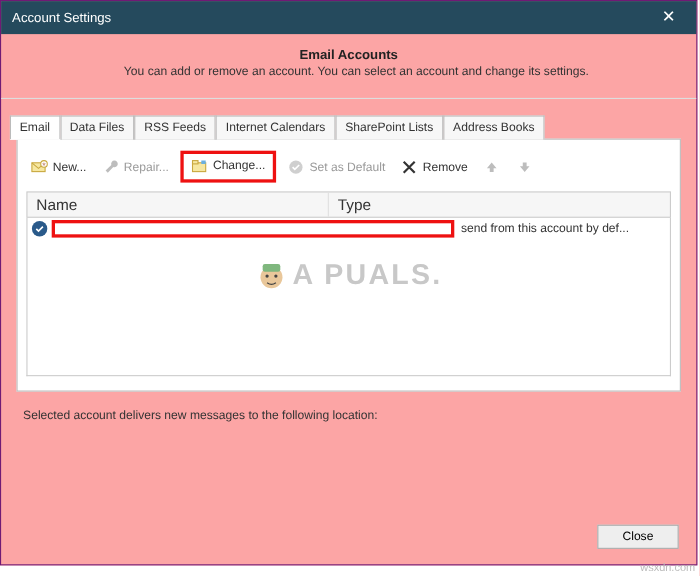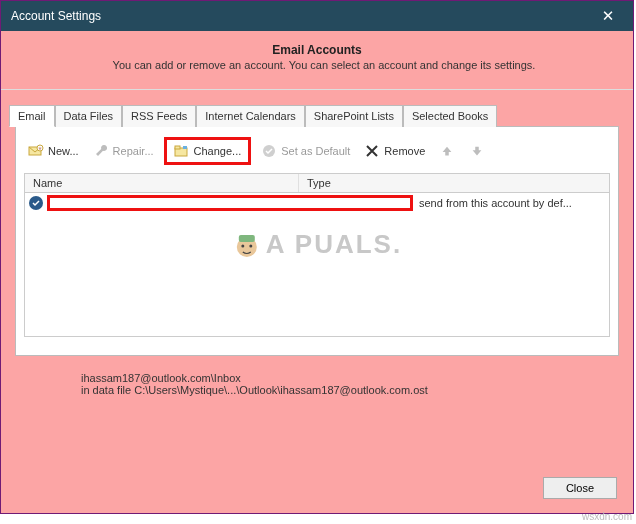--- a/index.html
+++ b/index.html
@@ -15,21 +15,21 @@
   .header-sub { font-size: 11px; color: #333; padding-left: 14px; margin-top: 2px; }
   .tabstrip { display: flex; margin: 14px 0 0 8px; font-size: 11px; color: #333; }
   .tab { border: 1px solid #bbb; border-bottom: none; padding: 4px 8px; margin-right: 0px; background: #f7f7f7; position: relative; top: 1px; cursor: default; }
   .tab.active { background: #fff; border-bottom: 1px solid #fff; z-index: 5; }
   .tab-body { border: 1px solid #bbb; margin: 0 14px 0 14px; padding: 8px; background: #fff; min-height: 230px; }
   .toolbar { display: flex; gap: 6px; font-size: 11px; color: #333; padding: 2px 0 8px 0; }
   .tbtn { display: inline-flex; align-items: center; gap: 4px; padding: 2px 4px; cursor: default; }
   .tbtn.disabled { color: #9a9a9a; }
   .ico { width: 16px; height: 16px; display: inline-flex; align-items: center; justify-content: center; font-size: 13px; }
   .highlight-box { border: 3px solid #e11; padding: 1px 3px; }
-  .list-head { display: flex; background: #f6f6f6; border: 1px solid #ccc; font-size: 11px; color: #333; }
+  .list-head { display: flex; background: #f6f6f6; border: 1px solid #ccc; font-size: 14px; color: #333; }
   .col-name { flex: 0 0 274px; padding: 3px 8px; border-right: 1px solid #e0e0e0; }
   .col-type { flex: 1; padding: 3px 8px; }
   .list-body { border: 1px solid #ccc; border-top: none; height: 144px; overflow: hidden; position: relative; }
   .row { display: flex; align-items: center; font-size: 11px; color: #333; padding: 2px 4px; }
   .row-icon { width: 14px; height: 14px; border-radius: 50%; background: #2a5a8a; color: #fff; font-size: 10px; display: inline-flex; align-items: center; justify-content: center; margin-right: 4px; }
   .red-strip { border: 3px solid #e11; background: #fff; height: 16px; flex: 0 0 366px; margin-right: 6px; }
   .typetext { white-space: nowrap; overflow: hidden; text-overflow: ellipsis; }
   .watermark { position: absolute; top: 36px; left: 50%; transform: translateX(-50%); display:flex; align-items:center; gap:4px; font-size: 26px; font-weight: bold; color: #c8c8c8; letter-spacing: 2px; pointer-events: none; }
   .watermark .face { width: 30px; height: 30px; display:inline-block; }
   .info-block { font-size: 11px; color: #333; margin: 16px 14px 0 20px; }
@@ -51,21 +51,21 @@
     <div class="header-title">Email Accounts</div>
     <div class="header-sub">You can add or remove an account. You can select an account and change its settings.</div>
   </div>
 
   <div class="tabstrip">
     <div class="tab active">Email</div>
     <div class="tab">Data Files</div>
     <div class="tab">RSS Feeds</div>
     <div class="tab">Internet Calendars</div>
     <div class="tab">SharePoint Lists</div>
-    <div class="tab">Selected Books</div>
+    <div class="tab">Address Books</div>
   </div>
 
   <div class="tab-body">
     <div class="toolbar">
       <span class="tbtn">
         <span class="ico">
           <svg viewBox="0 0 16 16" width="16" height="16">
               <rect x="1" y="4" width="12" height="8" fill="#f6e7a1" stroke="#c9a83f"></rect>
               <path d="M1 4 L7 9 L13 4" fill="none" stroke="#c9a83f"></path>
               <circle cx="12" cy="5" r="3" fill="#fff" stroke="#c9a83f"></circle>
@@ -155,24 +155,21 @@
               <circle cx="19" cy="16" r="1.5" fill="#444"></circle>
               <path d="M11 22 Q15 25 19 22" stroke="#444" fill="none" stroke-width="1.2"></path>
             </svg>
         </span>
         <span>A  PUALS.</span>
       </div>
     </div>
   </div>
 
   <div class="info-block">
-    <div class="info-sub">
-      <div>ihassam187@outlook.com\Inbox</div>
-      <div>in data file C:\Users\Mystique\...\Outlook\ihassam187@outlook.com.ost</div>
-    </div>
+    <div>Selected account delivers new messages to the following location:</div>
   </div>
 
   <div class="btnbar">
     <button class="winbtn">Close</button>
   </div>
 </div>
 
 <div class="site-wm">wsxdn.com</div>
 
 </body></html>

